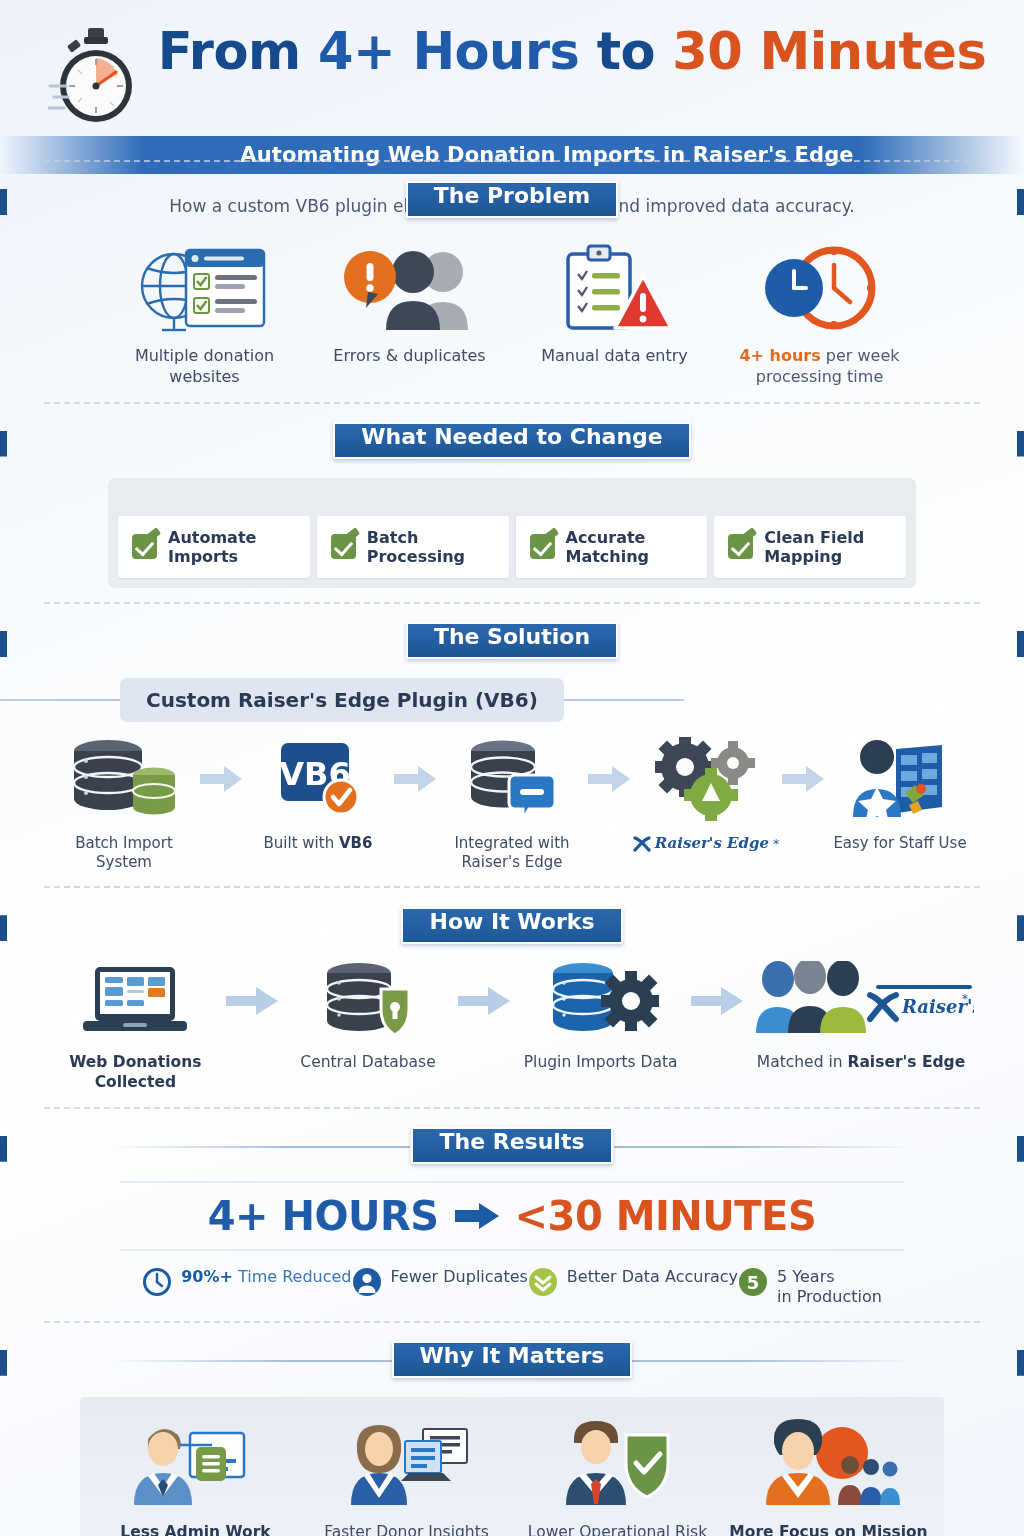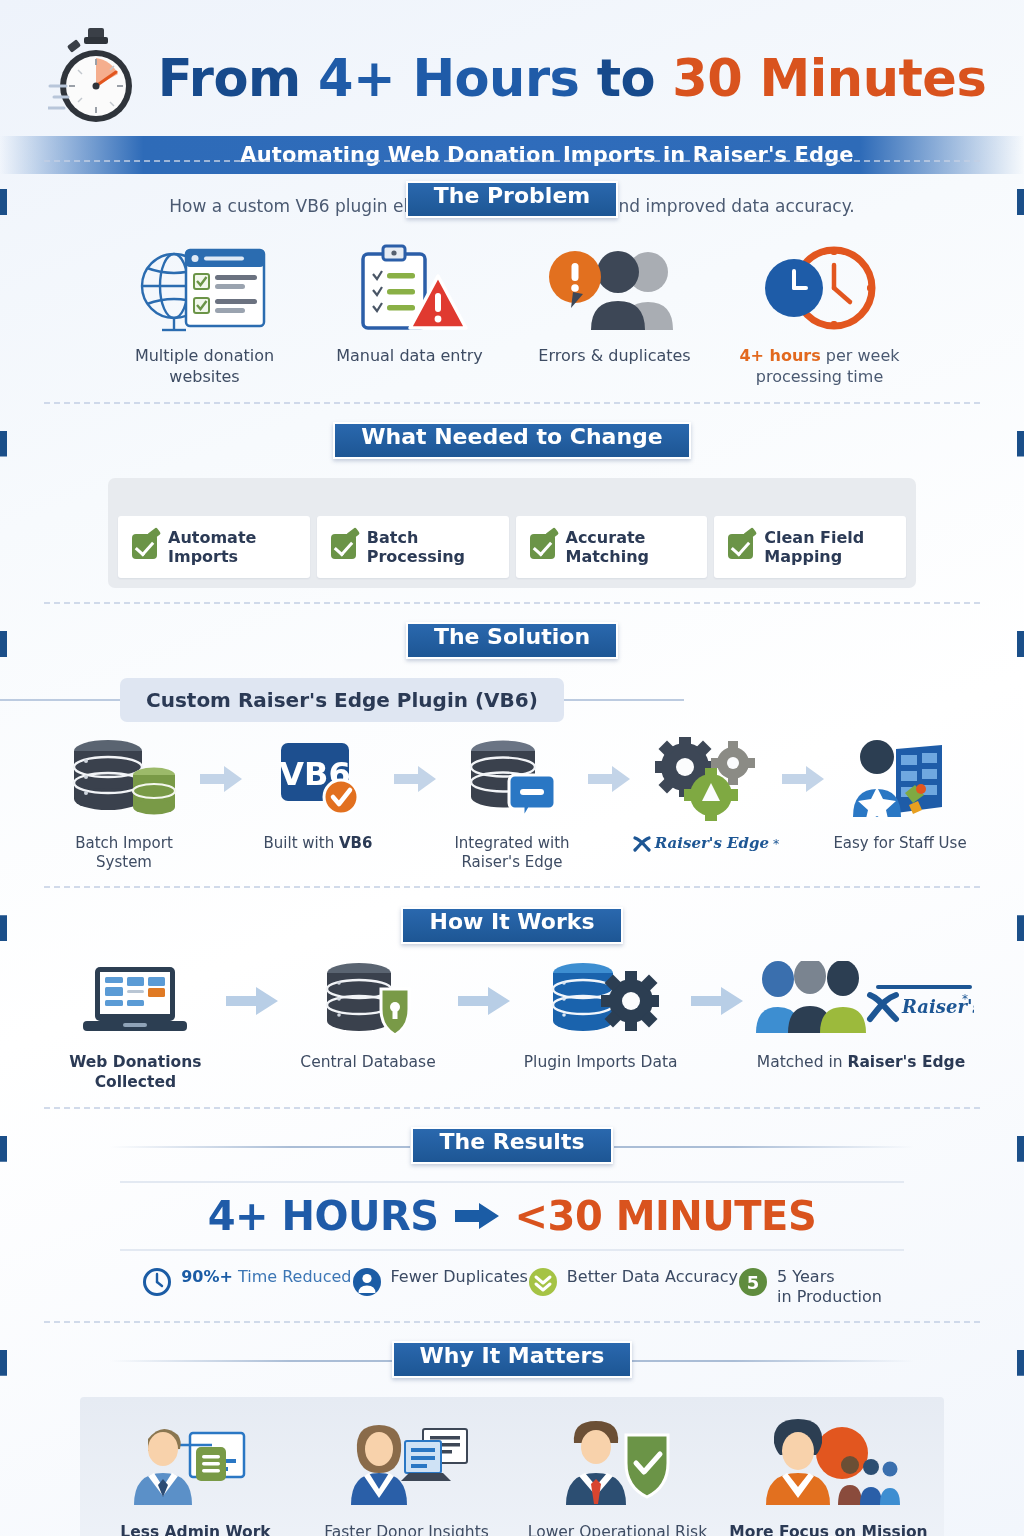--- a/index.html
+++ b/index.html
@@ -32,21 +32,20 @@
   }
 
   
   .header {
     position: relative;
     padding-top: 26px;
     height: 160px;
   }
   .title-row {
     display: flex;
-    align-items: center;
     justify-content: center;
     gap: 14px;
     padding-left: 10px;
   }
   .stopwatch { flex: 0 0 auto; width: 96px; height: 104px; position: relative; }
   .title-main {
     font-size: 51px;
     font-weight: 700;
     letter-spacing: -0.5px;
     white-space: nowrap;
@@ -395,54 +394,54 @@
           <path d="M67 63 l3.5 4 l6 -8" stroke="#6b9447" stroke-width="2.4" fill="none"></path>
           <rect x="85" y="57" width="42" height="5" rx="2.5" fill="#6b7280"></rect>
           <rect x="85" y="66" width="30" height="5" rx="2.5" fill="#9aa3af"></rect>
         </svg>
       </div>
       <div class="prob-label">Multiple donation websites</div>
     </div>
 
     <div class="prob-item">
       <div class="prob-art">
+        <svg width="140" height="92" viewBox="0 0 140 92">
+          <circle cx="103" cy="30" r="20" fill="#a9adb3"></circle>
+          <path d="M78 88 q0 -28 25 -28 q25 0 25 28 Z" fill="#a9adb3"></path>
+          <circle cx="73" cy="30" r="21" fill="#3d4756"></circle>
+          <path d="M46 88 q0 -29 27 -29 q27 0 27 29 Z" fill="#3d4756"></path>
+          <circle cx="30" cy="35" r="26" fill="#e2701f"></circle>
+          <rect x="26.5" y="21" width="7" height="18" rx="3.5" fill="#ffffff"></rect>
+          <circle cx="30" cy="46" r="3.8" fill="#ffffff"></circle>
+          <path d="M38 52 l-12 14 l2 -16 z" fill="#3d4756"></path>
+        </svg>
+      </div>
+      <div class="prob-label">Errors &amp; duplicates</div>
+    </div>
+
+    <div class="prob-item">
+      <div class="prob-art">
         <svg width="130" height="92" viewBox="0 0 130 92">
           <rect x="18" y="12" width="62" height="74" rx="5" fill="#ffffff" stroke="#2b5ea8" stroke-width="3.5"></rect>
           <rect x="38" y="4" width="22" height="14" rx="3" fill="#e7ecf3" stroke="#2b5ea8" stroke-width="3"></rect>
           <circle cx="49" cy="11" r="2.6" fill="#55606f"></circle>
           <g>
             <path d="M28 32 l4 5 l5 -8" stroke="#4a5666" stroke-width="2.2" fill="none"></path>
             <rect x="42" y="31" width="28" height="5.5" rx="2.5" fill="#8ab046"></rect>
             <path d="M28 48 l4 5 l5 -8" stroke="#4a5666" stroke-width="2.2" fill="none"></path>
             <rect x="42" y="47" width="28" height="5.5" rx="2.5" fill="#8ab046"></rect>
             <path d="M28 64 l4 5 l5 -8" stroke="#4a5666" stroke-width="2.2" fill="none"></path>
             <rect x="42" y="63" width="28" height="5.5" rx="2.5" fill="#8ab046"></rect>
           </g>
           <path d="M93 34 L121 86 L65 86 Z" fill="#e03a30" stroke="#ffffff" stroke-width="3.5" stroke-linejoin="round"></path>
           <rect x="90" y="51" width="6" height="19" rx="3" fill="#ffffff"></rect>
           <circle cx="93" cy="77" r="3.4" fill="#ffffff"></circle>
         </svg>
       </div>
       <div class="prob-label">Manual data entry</div>
-    </div>
-
-    <div class="prob-item">
-      <div class="prob-art">
-        <svg width="140" height="92" viewBox="0 0 140 92">
-          <circle cx="103" cy="30" r="20" fill="#a9adb3"></circle>
-          <path d="M78 88 q0 -28 25 -28 q25 0 25 28 Z" fill="#a9adb3"></path>
-          <circle cx="73" cy="30" r="21" fill="#3d4756"></circle>
-          <path d="M46 88 q0 -29 27 -29 q27 0 27 29 Z" fill="#3d4756"></path>
-          <circle cx="30" cy="35" r="26" fill="#e2701f"></circle>
-          <rect x="26.5" y="21" width="7" height="18" rx="3.5" fill="#ffffff"></rect>
-          <circle cx="30" cy="46" r="3.8" fill="#ffffff"></circle>
-          <path d="M38 52 l-12 14 l2 -16 z" fill="#3d4756"></path>
-        </svg>
-      </div>
-      <div class="prob-label">Errors &amp; duplicates</div>
     </div>
 
     <div class="prob-item">
       <div class="prob-art">
         <svg width="140" height="92" viewBox="0 0 140 92">
           <circle cx="84" cy="46" r="38" fill="none" stroke="#e2561f" stroke-width="7"></circle>
           <g stroke="#e2561f" stroke-width="4.5" stroke-linecap="round">
             <line x1="84" y1="46" x2="84" y2="23"></line>
             <line x1="84" y1="46" x2="100" y2="60"></line>
           </g>

